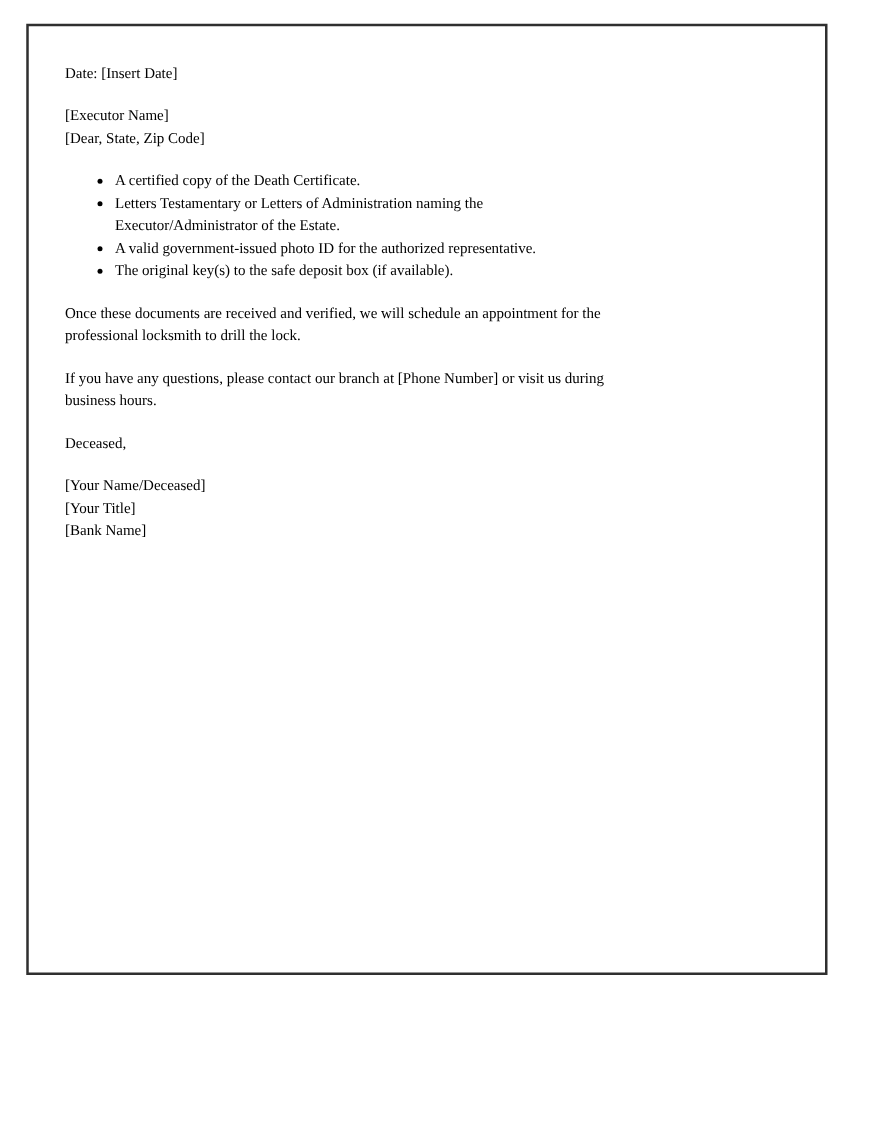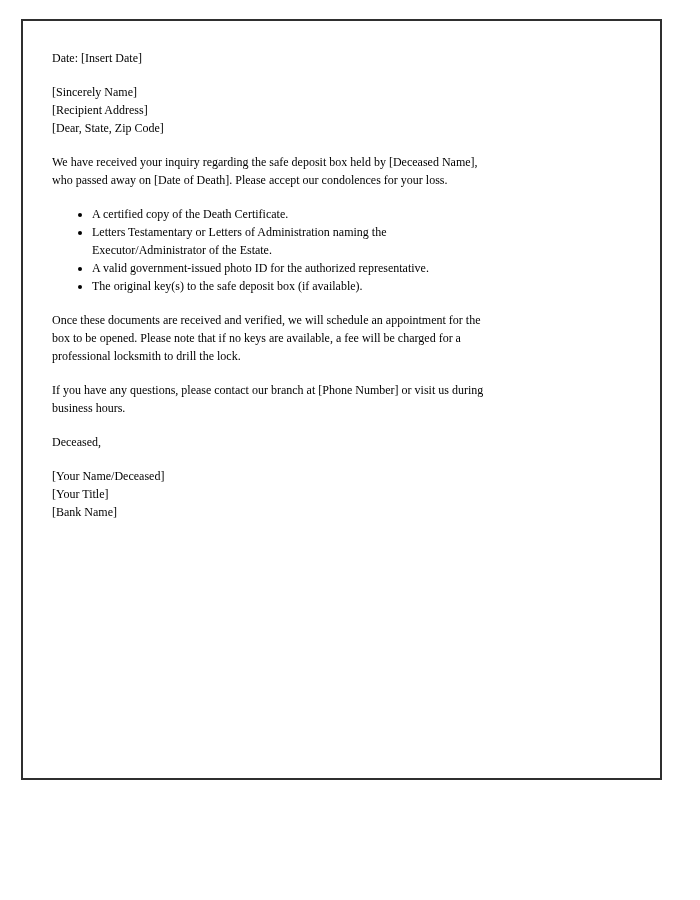--- a/index.html
+++ b/index.html
@@ -55,52 +55,46 @@
 </head>
 <body>
 
 <div class="letter-page">
 
   <p class="para">
     <span class="ln">Date: [Insert Date]</span>
   </p>
 
   <p class="para">
-    <span class="ln">[Sincerely Name]</span>
-    <span class="ln">[Recipient Address]</span>
+    <span class="ln">[Executor Name]</span>
     <span class="ln">[Dear, State, Zip Code]</span>
   </p>
 
 
 
-  <p class="para">
-    <span class="ln">We have received your inquiry regarding the safe deposit box held by [Deceased Name],</span>
-    <span class="ln">who passed away on [Date of Death]. Please accept our condolences for your loss.</span>
-  </p>
 
 
   <ul class="req-list">
     <li>
       <span class="ln">A certified copy of the Death Certificate.</span>
     </li>
     <li>
       <span class="ln">Letters Testamentary or Letters of Administration naming the</span>
       <span class="ln">Executor/Administrator of the Estate.</span>
     </li>
     <li>
       <span class="ln">A valid government-issued photo ID for the authorized representative.</span>
     </li>
     <li>
       <span class="ln">The original key(s) to the safe deposit box (if available).</span>
     </li>
   </ul>
 
   <p class="para">
     <span class="ln">Once these documents are received and verified, we will schedule an appointment for the</span>
-    <span class="ln">box to be opened. Please note that if no keys are available, a fee will be charged for a</span>
     <span class="ln">professional locksmith to drill the lock.</span>
   </p>
 
   <p class="para">
     <span class="ln">If you have any questions, please contact our branch at [Phone Number] or visit us during</span>
     <span class="ln">business hours.</span>
   </p>
 
   <p class="para">
     <span class="ln">Deceased,</span>

